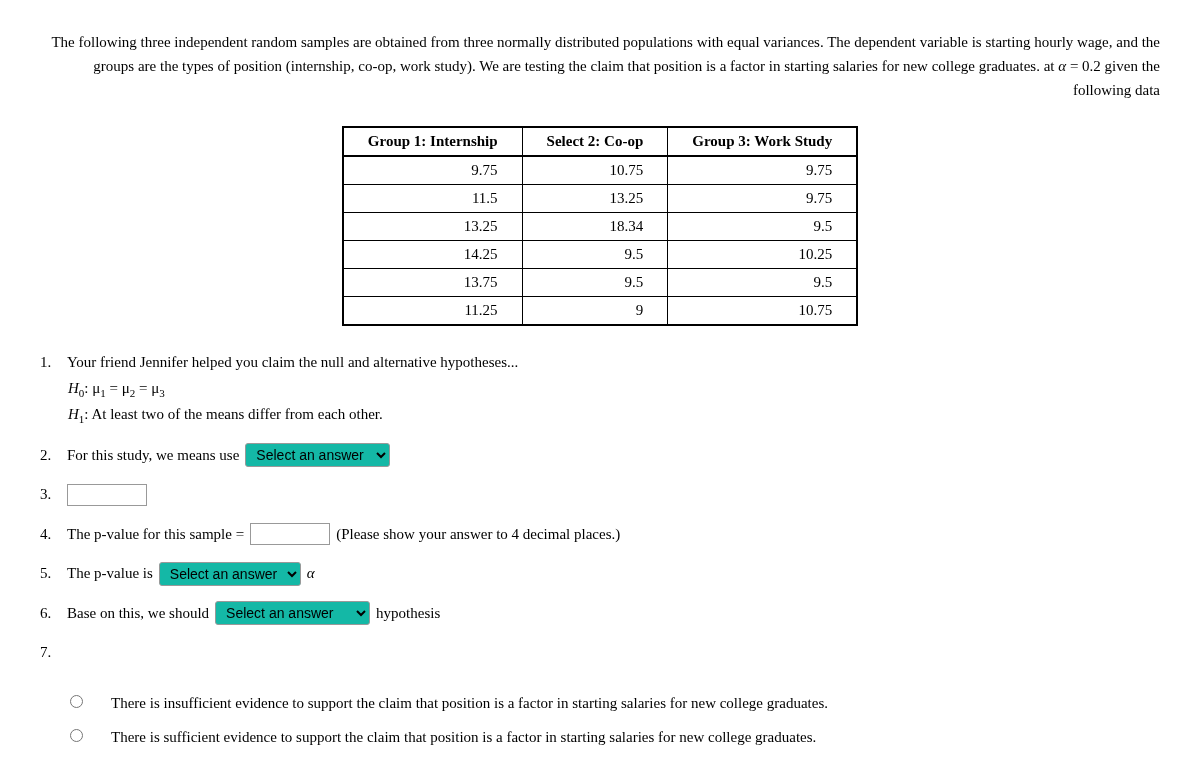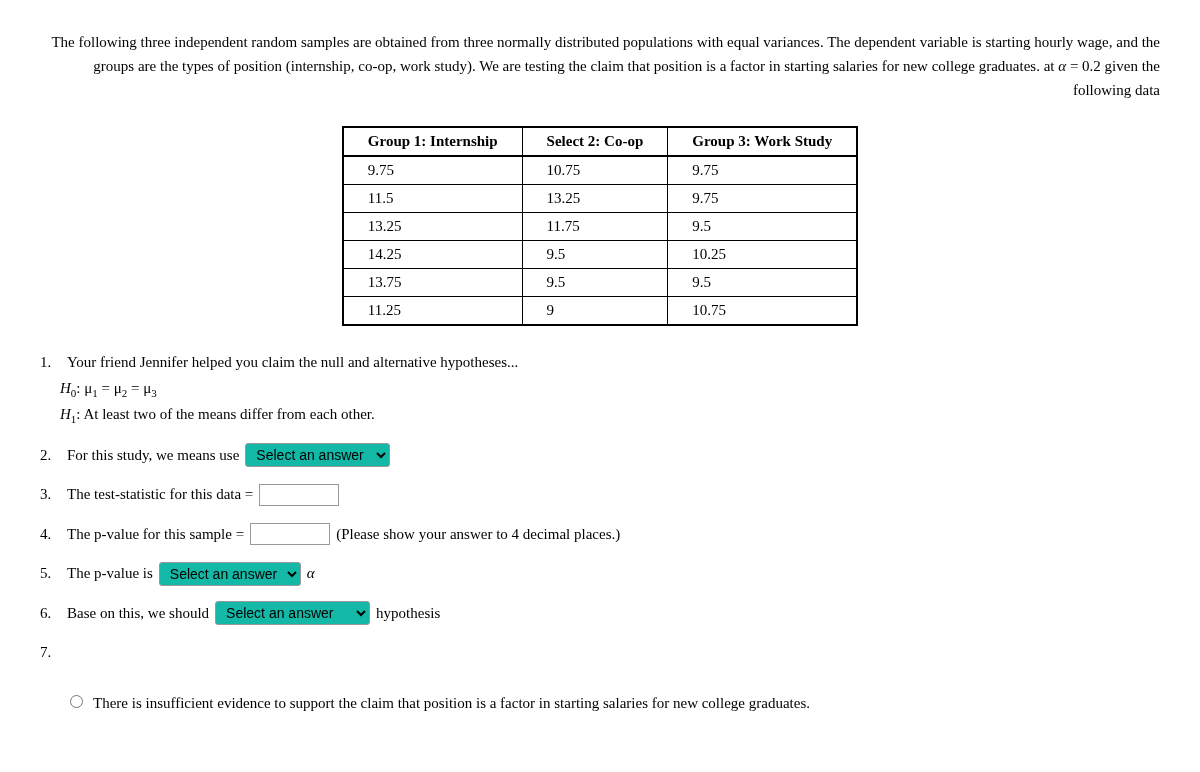--- a/index.html
+++ b/index.html
@@ -29,21 +29,21 @@
       justify-content: center;
       margin-bottom: 24px;
     }
     .data-table {
       border-collapse: collapse;
       border: 2px solid #000;
     }
     .data-table th, .data-table td {
       border: 1px solid #000;
       padding: 5px 24px;
-      text-align: left;
+      text-align: right;
       font-size: 15px;
     }
     .data-table th {
       font-weight: bold;
       background: #fff;
       border-bottom: 2px solid #000;
     }
     .questions-section {
       margin-top: 10px;
     }
@@ -51,21 +51,21 @@
       margin-bottom: 14px;
       line-height: 1.7;
     }
     .question-item .q-line {
       display: flex;
       align-items: center;
       flex-wrap: wrap;
       gap: 6px;
     }
     .hypothesis-block {
-      margin-left: 20px;
+      margin-left: 28px;
       font-size: 15px;
       line-height: 1.6;
     }
     .hypothesis-block .math {
       font-style: italic;
     }
     select.answer-select {
       border: 1px solid #999;
       border-radius: 3px;
       padding: 2px 6px;
@@ -78,21 +78,21 @@
     input.answer-input {
       border: 1px solid #999;
       width: 80px;
       padding: 2px 4px;
       font-size: 14px;
       text-align: center;
     }
     .radio-option {
       display: flex;
       align-items: flex-start;
-      gap: 10px;
+      gap: 28px;
       margin-left: 30px;
       margin-bottom: 10px;
     }
     .radio-option input[type="radio"] {
       margin-top: 4px;
       flex-shrink: 0;
     }
     .radio-option label {
       font-size: 15px;
       line-height: 1.6;
@@ -129,21 +129,21 @@
           <td>10.75</td>
           <td>9.75</td>
         </tr>
         <tr>
           <td>11.5</td>
           <td>13.25</td>
           <td>9.75</td>
         </tr>
         <tr>
           <td>13.25</td>
-          <td>11.75</td>
+          <td>18.34</td>
           <td>9.5</td>
         </tr>
         <tr>
           <td>14.25</td>
           <td>9.5</td>
           <td>10.25</td>
         </tr>
         <tr>
           <td>13.75</td>
           <td>9.5</td>
@@ -181,21 +181,20 @@
         <option value="two-way-anova">Two-Way ANOVA</option>
         <option value="t-test">t-test</option>
         <option value="chi-square">Chi-Square</option>
       </select>
     </div>
   </div>
 
   <div class="question-item">
     <div class="q-line">
       <span>3.</span>&nbsp;
-      <span>The test-statistic for this data =</span>
       <input type="text" class="answer-input" style="">
     </div>
   </div>
 
   <div class="question-item">
     <div class="q-line">
       <span>4.</span>&nbsp;
       <span>The p-value for this sample =</span>
       <input type="text" class="answer-input" style="">
       <span>(Please show your answer to 4 decimal places.)</span>
@@ -235,15 +234,19 @@
       <span>7.</span>&nbsp;
     </div>
     <br>
     
     <div class="radio-option">
       <input type="radio" name="final-conclusion" value="insufficient" id="radio1" style="">
       <label for="radio1">There is insufficient evidence to support the claim that position is a factor in starting salaries for new college graduates.</label>
     </div>
 
     
+    <div class="radio-option">
+      <input type="radio" name="final-conclusion" value="sufficient" id="radio2" style="">
+      <label for="radio2">There is sufficient evidence to support the claim that position is a factor in starting salaries for new college graduates.</label>
+    </div>
   </div>
 
 </div>
 
 </body></html>

